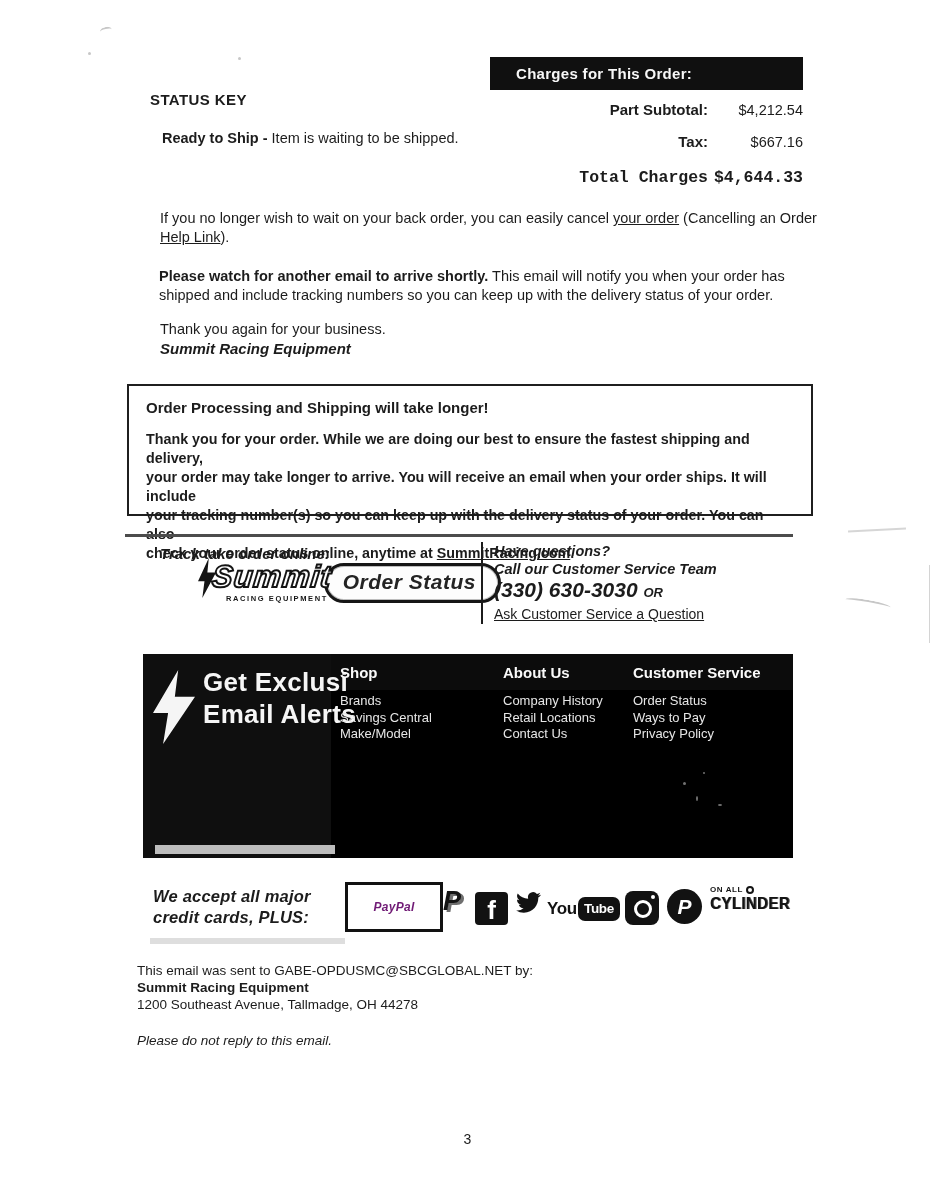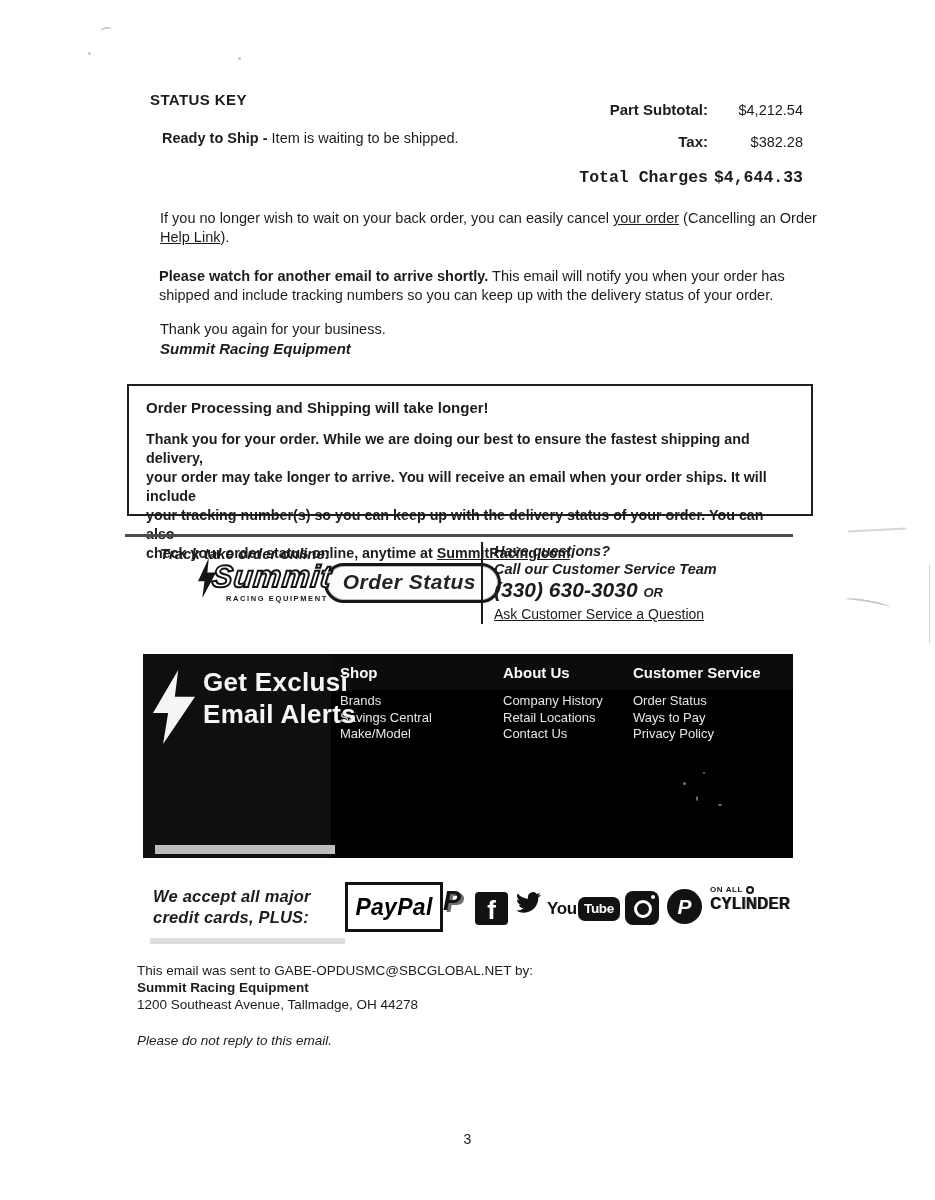--- a/index.html
+++ b/index.html
@@ -92,21 +92,21 @@
   .nav-col .col-items{position:absolute;top:39px;left:0;font-size:13px;line-height:16.5px;white-space:nowrap;}
   .col-shop{left:197px;}
   .col-about{left:360px;}
   .col-cs{left:490px;}
   .speck{position:absolute;background:#cfcfcf;border-radius:50%;opacity:.55;}
 
   
   .pay-label{left:153px;top:886px;font-weight:bold;font-style:italic;font-size:16.5px;line-height:21px;letter-spacing:.2px;}
   .paypal-box{left:345px;top:882px;width:98px;height:50px;border:3px solid #121212;box-sizing:border-box;
     display:flex;align-items:center;justify-content:center;}
-  .paypal-text{font-weight:bold;font-style:italic;font-size:23px;color:#000000;letter-spacing:.3px;}
+  .paypal-text{font-weight:bold;font-style:italic;font-size:12px;color:#701a75;letter-spacing:.3px;}
   .paypal-p{left:443px;top:886px;font-weight:900;font-size:27px;font-style:italic;color:#141414;text-shadow:3px 2px 0 #6f6f6f;}
   .fb-icon{left:475px;top:892px;width:33px;height:33px;background:#121212;border-radius:4px;
     color:#fff;font-weight:bold;font-size:26px;display:flex;align-items:flex-end;justify-content:center;line-height:30px;}
   .tw-icon{left:513px;top:889px;}
   .yt-logo{left:547px;top:897px;display:flex;align-items:center;gap:1px;}
   .yt-you{font-weight:bold;font-size:17px;color:#121212;letter-spacing:-.3px;}
   .yt-box{background:#121212;color:#fff;font-weight:bold;font-size:13.5px;padding:4px 6px 5px 6px;border-radius:7px;letter-spacing:-.3px;}
   .ig-icon{left:625px;top:891px;width:34px;height:34px;background:#121212;border-radius:8px;position:absolute;}
   .ig-lens{position:absolute;left:9px;top:9px;width:12px;height:12px;border:3px solid #fff;border-radius:50%;}
   .ig-dot{position:absolute;right:4px;top:4px;width:4px;height:4px;background:#fff;border-radius:50%;}
@@ -128,28 +128,31 @@
 <body>
 
 <div class="page">
 
   <div class="abs squiggle" style="left:100px;top:27px;transform:rotate(-12deg);"></div>
   <div class="abs dot" style="left:88px;top:52px;"></div>
   <div class="abs dot" style="left:238px;top:57px;"></div>
   <div class="abs squiggle" style="left:845px;top:600px;width:46px;transform:rotate(10deg);"></div>
   <div class="abs edge-line" style="left:929px;top:565px;"></div>
 
+  <div class="abs charges-bar">
+    <span>Charges for This Order:</span>
+  </div>
   <div class="abs charges-rows">
     <div class="charge-row">
       <span class="lbl">Part Subtotal:</span>
       <span class="val">$4,212.54</span>
     </div>
     <div class="charge-row">
       <span class="lbl">Tax:</span>
-      <span class="val">$382.28</span>
+      <span class="val">$667.16</span>
     </div>
     <div class="charge-row total">
       <span class="lbl">Total Charges</span>
       <span class="val">$4,644.33</span>
     </div>
   </div>
 
   <div class="abs status-key">STATUS KEY</div>
   <div class="abs para para-cancel">
     <span>If you no longer wish to wait on your back order, you can easily cancel </span><a class="linkish">your order</a><span> (Cancelling an Order</span><br>

